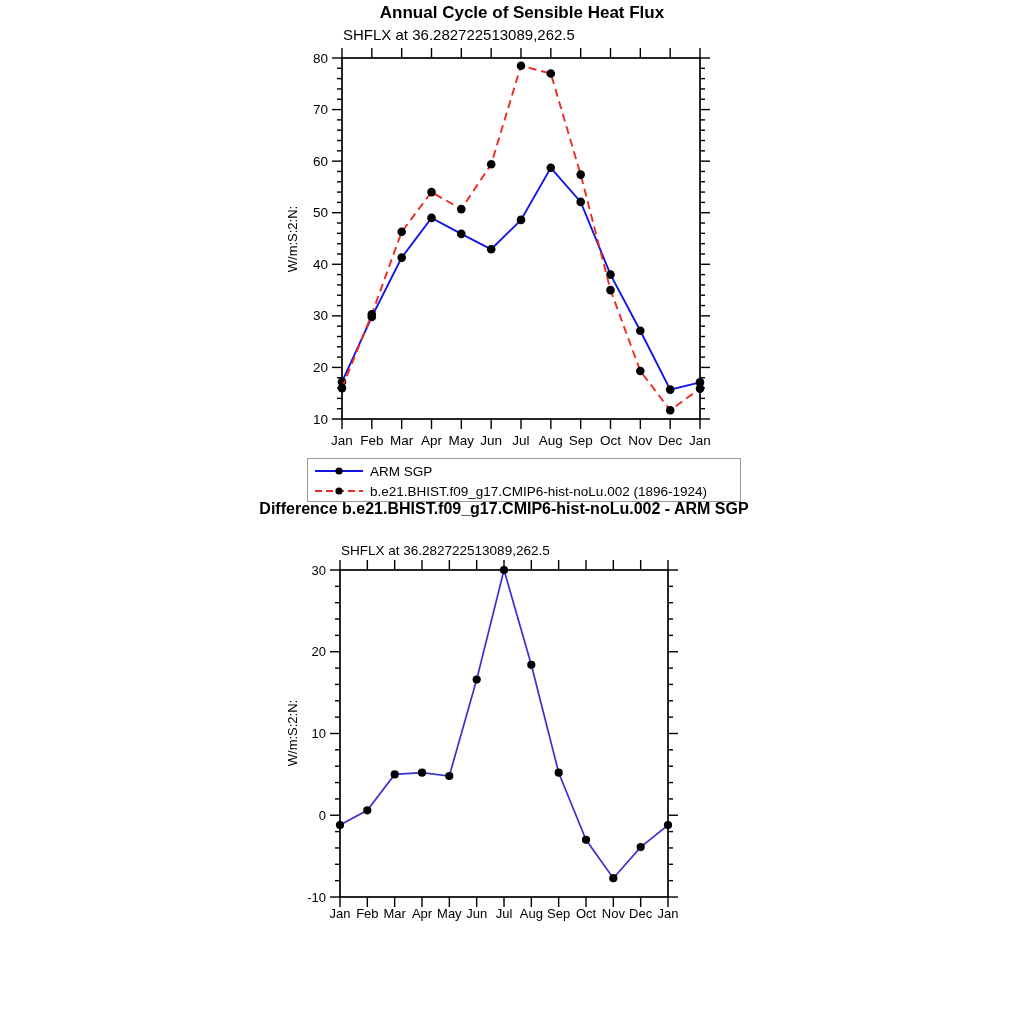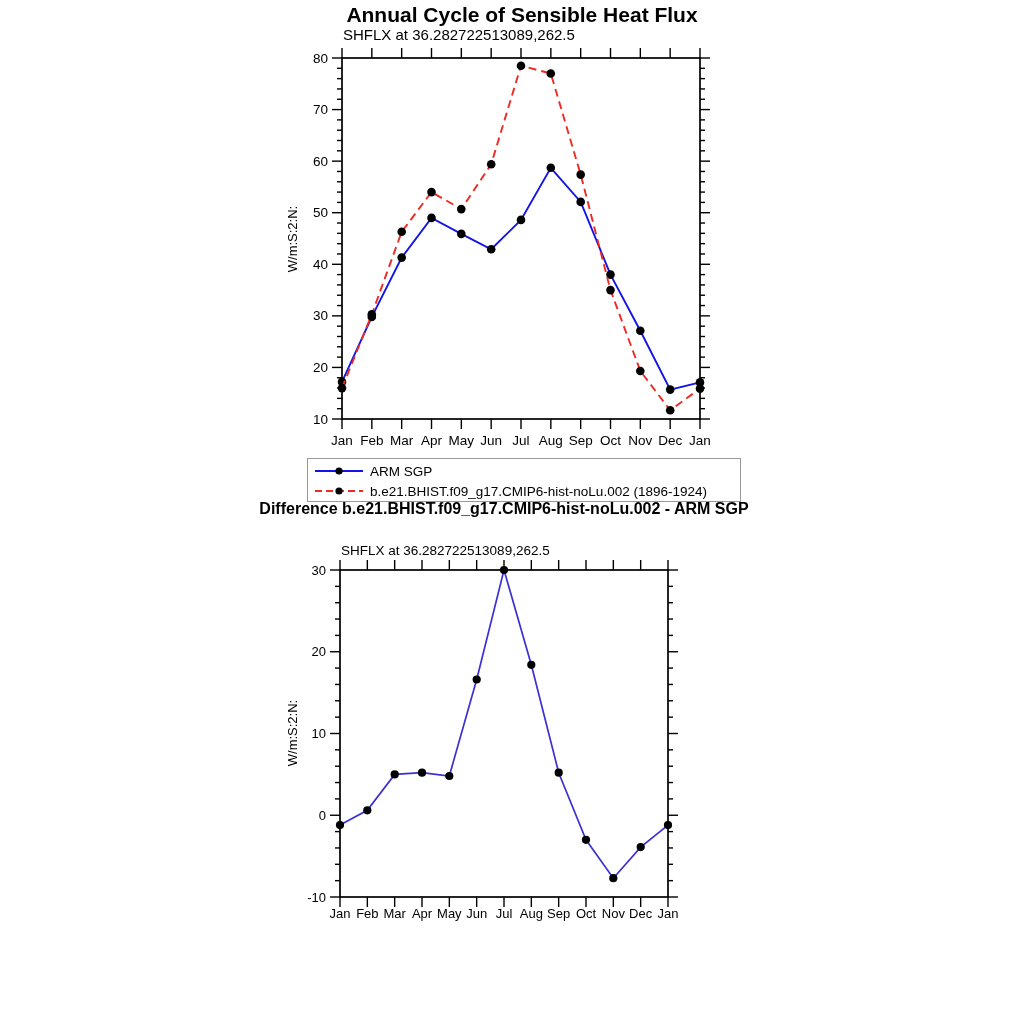--- a/index.html
+++ b/index.html
@@ -3,21 +3,21 @@
 <meta charset="utf-8">
 <style>
   html, body { margin: 0; padding: 0; background: #ffffff; }
   #canvas {
     position: relative; width: 1024px; height: 1024px;
     background: #ffffff; overflow: hidden; color: #000;
     font-family: "Liberation Sans", "DejaVu Sans", sans-serif;
   }
   .abs { position: absolute; }
   .chart-title { font-weight: bold; text-align: center; white-space: nowrap; }
-  #top-title      { left: 192px; top: 3px;  width: 660px; font-size: 21px; }
+  #top-title      { left: 192px; top: 3px;  width: 660px; font-size: 17px; }
   #top-subtitle   { left: 343px; top: 26px; font-size: 15px; }
   #bottom-title   { left: 174px; top: 500px; width: 660px; font-size: 16px; }
   #bottom-subtitle{ left: 341px; top: 543px; font-size: 13.5px; }
   .ylab {
     height: 16px; width: 160px; text-align: center; white-space: nowrap;
     transform: rotate(-90deg); font-size: 13px; line-height: 16px;
   }
   #ylab-top    { left: 213px; top: 231px; }
   #ylab-bottom { left: 213px; top: 725px; }
   #chart-svg { left: 0; top: 0; }

